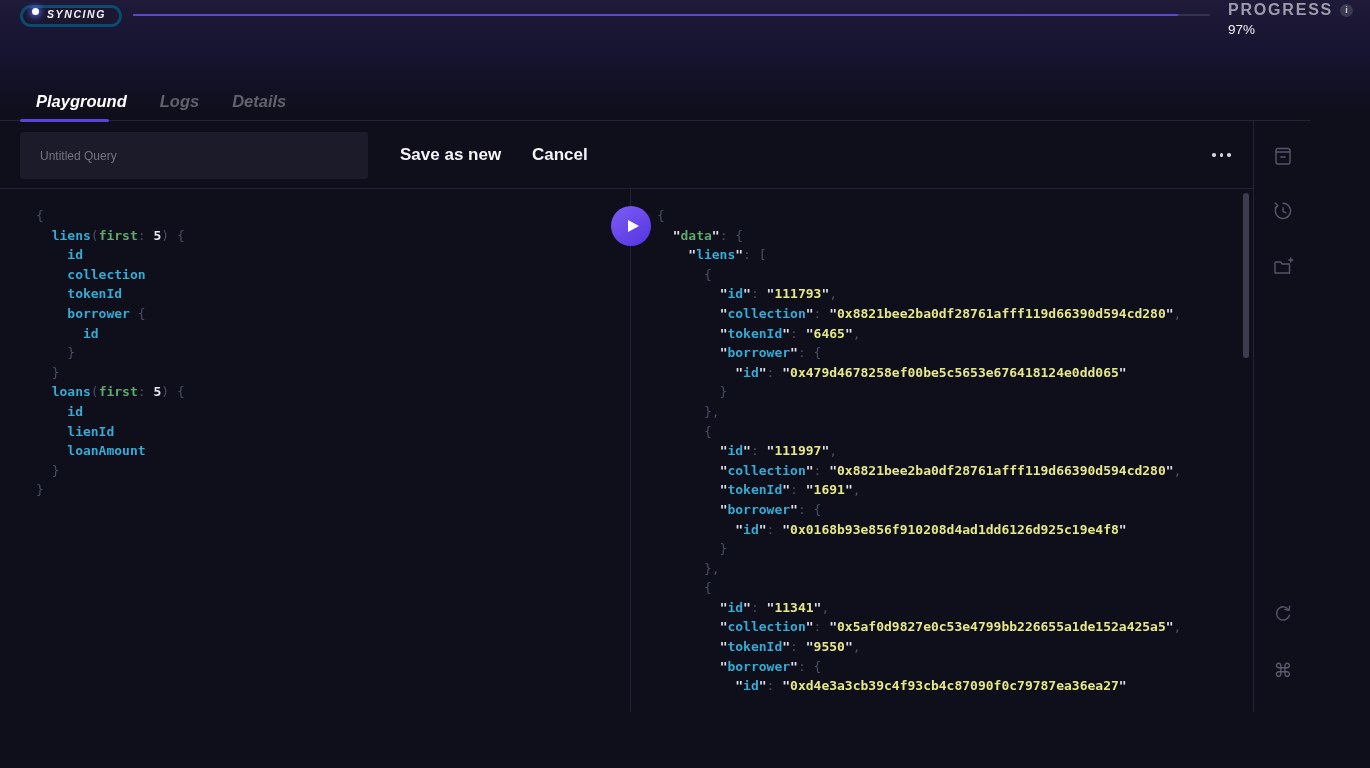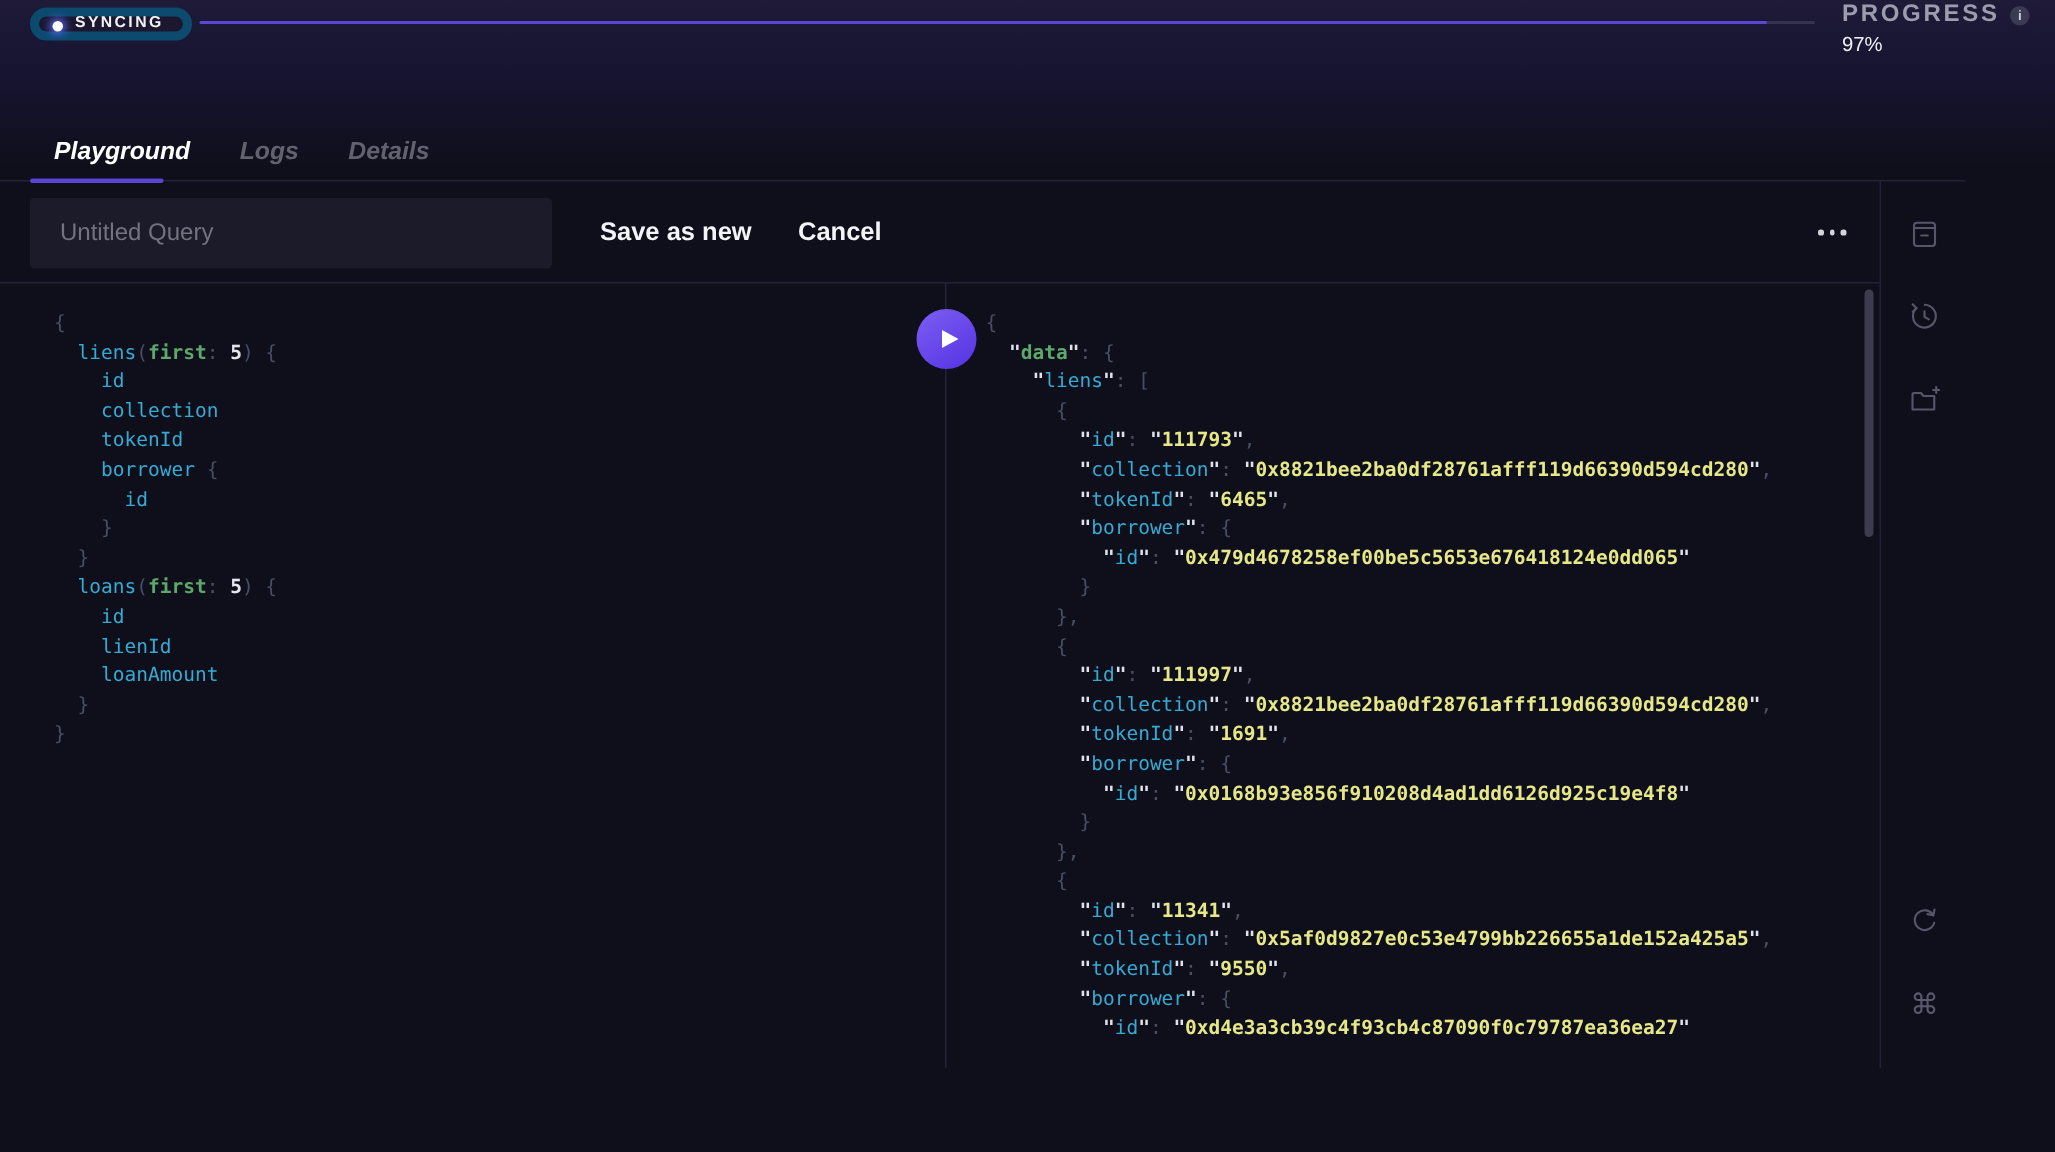--- a/index.html
+++ b/index.html
@@ -12,24 +12,25 @@
   }
   .top-glow {
     position:absolute; left:0; top:0; width:1370px; height:110px;
     background:linear-gradient(180deg, #1e1a38 0%, #171431 45%, rgba(15,15,28,0) 100%);
     pointer-events:none;
   }
 
   
   .sync-pill {
     position:absolute; left:20px; top:5px; height:22px;
-    display:flex; align-items:flex-end; gap:8px;
+    display:flex; align-items:flex-start; gap:8px;
     padding:0 13px 0 9px;
-    border:6px solid #0c4a6e; border-radius:12px;
+    border:3px solid #0c4a6e; border-radius:12px;
     background:rgba(26,24,46,.85);
+    font-style:italic;
   }
   .sync-dot { width:7px; height:7px; border-radius:50%; background:#fff;
     box-shadow:0 0 6px 2px rgba(92,104,245,.95); }
   .sync-label { font-size:10.5px; font-weight:bold; letter-spacing:1.6px; color:#f2f2f6; }
 
   .progress-track {
     position:absolute; left:133px; top:14px; width:1077px; height:2px;
     background:#343450; border-radius:1px;
   }
   .progress-fill { height:2px; background:#5b46d8; border-radius:1px; width:0; }
@@ -49,21 +50,21 @@
   .tabs { position:absolute; left:36px; top:92px; display:flex; gap:33px;font-style:italic; }
   .tab { font-size:16.5px; font-weight:bold; color:#62626e; padding-bottom:12px; cursor:default; }
   .tab.active { color:#ffffff; }
   .tab-underline { position:absolute; left:20px; top:119px; width:89px; height:3px;
     background:#5b43d6; border-radius:2px; }
 
   
   .query-name-input {
     position:absolute; left:20px; top:132px; width:348px; height:47px;
     background:#1b1b2a; border:none; border-radius:3px; outline:none;
-    padding:0 20px; font-size:16px; color:#d6d6de;
+    padding:0 20px; font-size:12px; color:#d6d6de;
     font-family:"Liberation Sans", sans-serif;
   }
   .query-name-input::placeholder { color:#73737f; }
   .txt-btn {
     position:absolute; top:145px; background:none; border:none; cursor:pointer;
     font-size:17px; font-weight:bold; color:#f4f4f8;
     font-family:"Liberation Sans", sans-serif;
     text-align:right;
   }
   .btn-save { left:400px; }
@@ -79,21 +80,21 @@
   
   .code {
     position:absolute; top:189px; height:523px; overflow:hidden;
     font-family:"DejaVu Sans Mono", monospace;
     font-size:13px; line-height:19.6px;
   }
   .code div { white-space:pre; }
   .editor   { left:0; width:630px; padding:17px 0 0 36px; }
   .response { left:631px; width:611px; padding:17px 0 0 26px; }
   .tk-p { color:#474f63; font-weight:normal; }
-  .tk-k { color:#36aad2; font-weight:normal; }
+  .tk-k { color:#36aad2; font-weight:bold; }
   .tk-g { color:#5da86b; font-weight:bold; }
   .tk-n { color:#e6e6ec; font-weight:bold; }
   .tk-q { color:#dfe2ea; font-weight:bold; }
   .tk-v { color:#e6e887; font-weight:bold; }
 
   
   .play-btn {
     position:absolute; left:611px; top:206px; width:40px; height:40px;
     border-radius:50%; border:none; cursor:pointer;
     background:linear-gradient(145deg, #7d5ef2 0%, #5433e2 100%);

